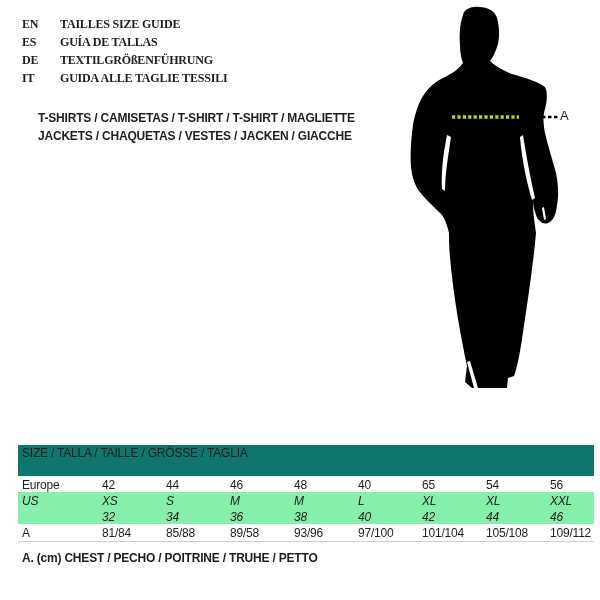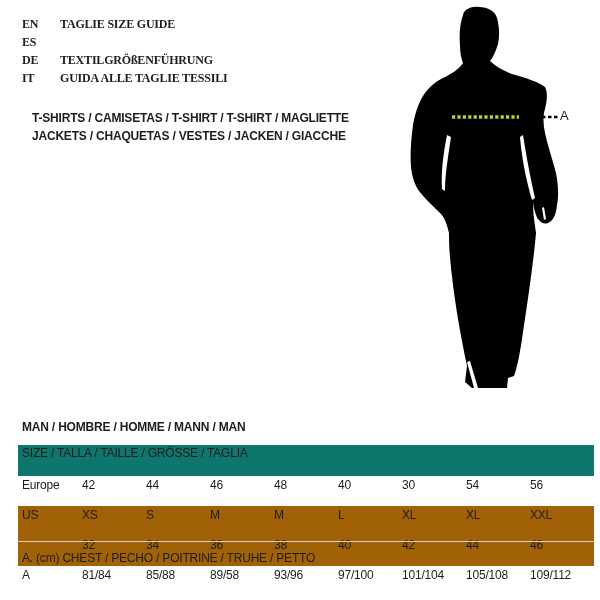--- a/index.html
+++ b/index.html
@@ -5,50 +5,51 @@
   html,body{margin:0;padding:0;background:#fff;}
   .canvas{
     position:relative;width:600px;height:600px;background:#ffffff;overflow:hidden;
     font-family:"Liberation Sans", sans-serif;color:#1d1d1d;
   }
   
   .lang-block{position:absolute;left:22px;top:15px;font-family:Liberation Serif, serif;}
   .lang-row{display:flex;font-size:12px;font-weight:bold;line-height:18px;letter-spacing:-0.2px;}
   .lang-code{width:38px;}
   
-  .categories{position:absolute;left:32px;top:109px;font-size:12px;font-weight:bold;line-height:18px;letter-spacing:-0.2px;}
+  .categories{position:absolute;left:38px;top:109px;font-size:12px;font-weight:bold;line-height:18px;letter-spacing:-0.2px;}
   
   .figure-svg{position:absolute;left:405px;top:5px;width:160px;height:390px;}
   .a-label{position:absolute;left:560px;top:108px;font-size:13px;font-weight:400;}
   
   .section-title{position:absolute;left:22px;top:420px;font-size:12px;font-weight:bold;letter-spacing:-0.2px;}
   
   .size-table{position:absolute;left:18px;top:445px;width:576px;font-size:12px;letter-spacing:-0.2px;}
   .table-header{height:31px;line-height:17px;padding-left:4px;background:#0f766e;}
-  .table-row{display:grid;grid-template-columns:64px repeat(8,1fr);height:30px;line-height:18px;}
+  .table-row{display:grid;grid-template-columns:64px repeat(8,1fr);height:16px;line-height:18px;gap:20px;}
   .table-row .row-label{text-align:left;padding-left:4px;}
   .table-row .cell{}
   .row-white{background:#ffffff;}
-  .row-stripe{background:#a16207;}
+  .row-stripe{background:#86efac;font-style:italic;}
   .table-bottom-line{position:absolute;left:18px;top:541px;width:576px;height:1px;background:#cfcfcf;}
   
-  .footnote{position:absolute;left:22px;top:551px;font-size:12px;font-weight:normal;letter-spacing:-0.2px;}
+  .footnote{position:absolute;left:22px;top:551px;font-size:12px;font-weight:bold;letter-spacing:-0.2px;}
 </style>
 </head>
 <body>
 
 <div class="canvas">
 
   <div class="lang-block">
     <div class="lang-row">
       <span class="lang-code">EN</span>
-      <span class="lang-text">TAGLIE SIZE GUIDE</span>
+      <span class="lang-text">TAILLES SIZE GUIDE</span>
     </div>
     <div class="lang-row">
       <span class="lang-code">ES</span>
+      <span class="lang-text">GUÍA DE TALLAS</span>
     </div>
     <div class="lang-row">
       <span class="lang-code">DE</span>
       <span class="lang-text">TEXTILGRÖßENFÜHRUNG</span>
     </div>
     <div class="lang-row">
       <span class="lang-code">IT</span>
       <span class="lang-text">GUIDA ALLE TAGLIE TESSILI</span>
     </div>
   </div>
@@ -98,33 +99,32 @@
     <path fill="#ffffff" d="M 42 130 C 38 150 36 168 37 184 L 40 186 C 40 170 43 152 46 132 Z"></path>
     <path fill="#ffffff" d="M 118 130 C 122 155 126 176 130 193 L 127 195 C 122 178 117 156 115 132 Z"></path>
     <path fill="#ffffff" d="M 62 357 L 65 356 L 73 383 L 69 383 Z"></path>
     <path fill="#ffffff" d="M 137 203 L 139 202 L 141 214 L 139 215 Z"></path>
 
     <line x1="47" y1="112" x2="114" y2="112" stroke-width="3.5" stroke-dasharray="3.2 2.2" stroke="#c2ce2e"></line>
     <line x1="137" y1="112" x2="154" y2="112" stroke-width="2.5" stroke-dasharray="3.5 2.5" stroke="#000000"></line>
   </svg>
   <span class="a-label">A</span>
 
-  <div class="section-title">MAN / HOMBRE / HOMME / MANN / MAN</div>
 
   <div class="size-table">
     <div class="table-header">SIZE / TALLA / TAILLE / GRÖSSE / TAGLIA</div>
 
     <div class="table-row row-white">
       <span class="row-label">Europe</span>
       <span class="cell">42</span>
       <span class="cell">44</span>
       <span class="cell">46</span>
       <span class="cell">48</span>
       <span class="cell">40</span>
-      <span class="cell">30</span>
+      <span class="cell">65</span>
       <span class="cell">54</span>
       <span class="cell">56</span>
     </div>
 
     <div class="table-row row-stripe">
       <span class="row-label">US</span>
       <span class="cell">XS</span>
       <span class="cell">S</span>
       <span class="cell">M</span>
       <span class="cell">M</span>

